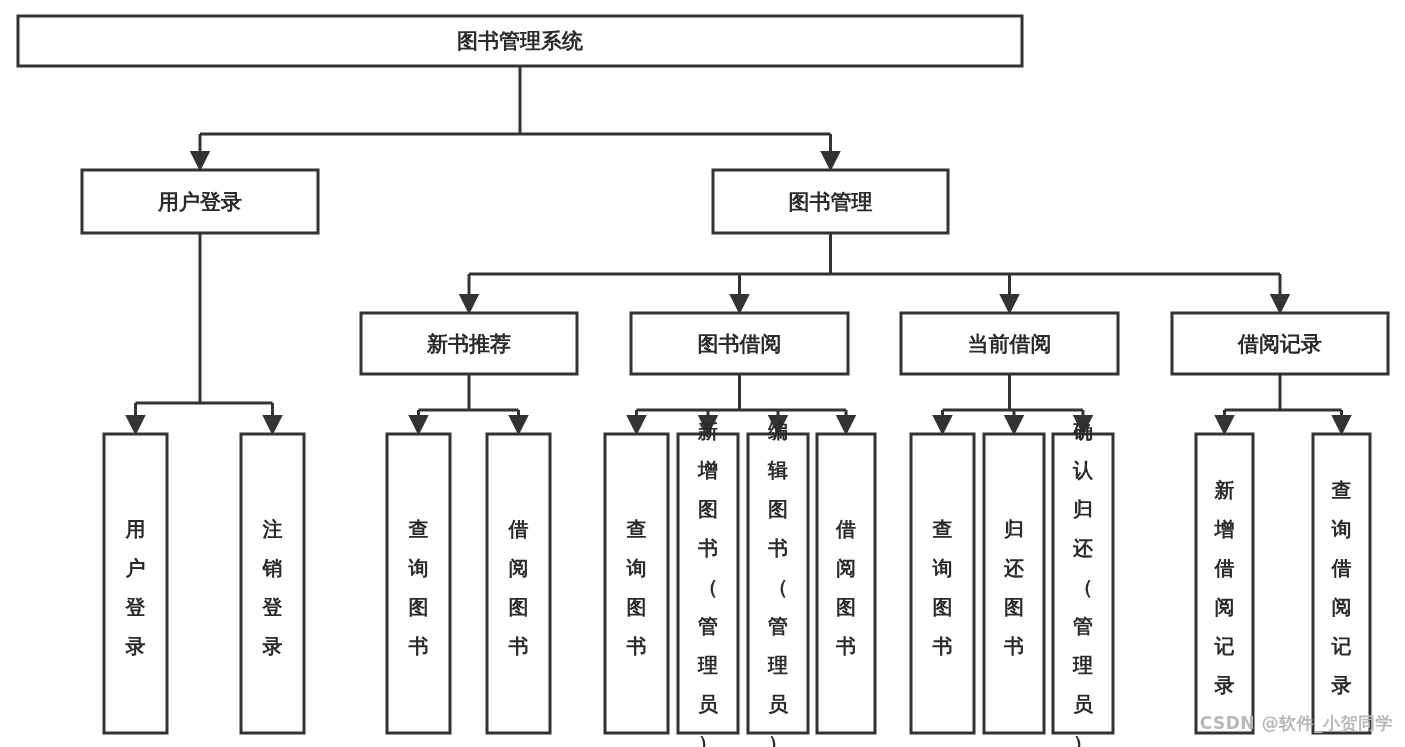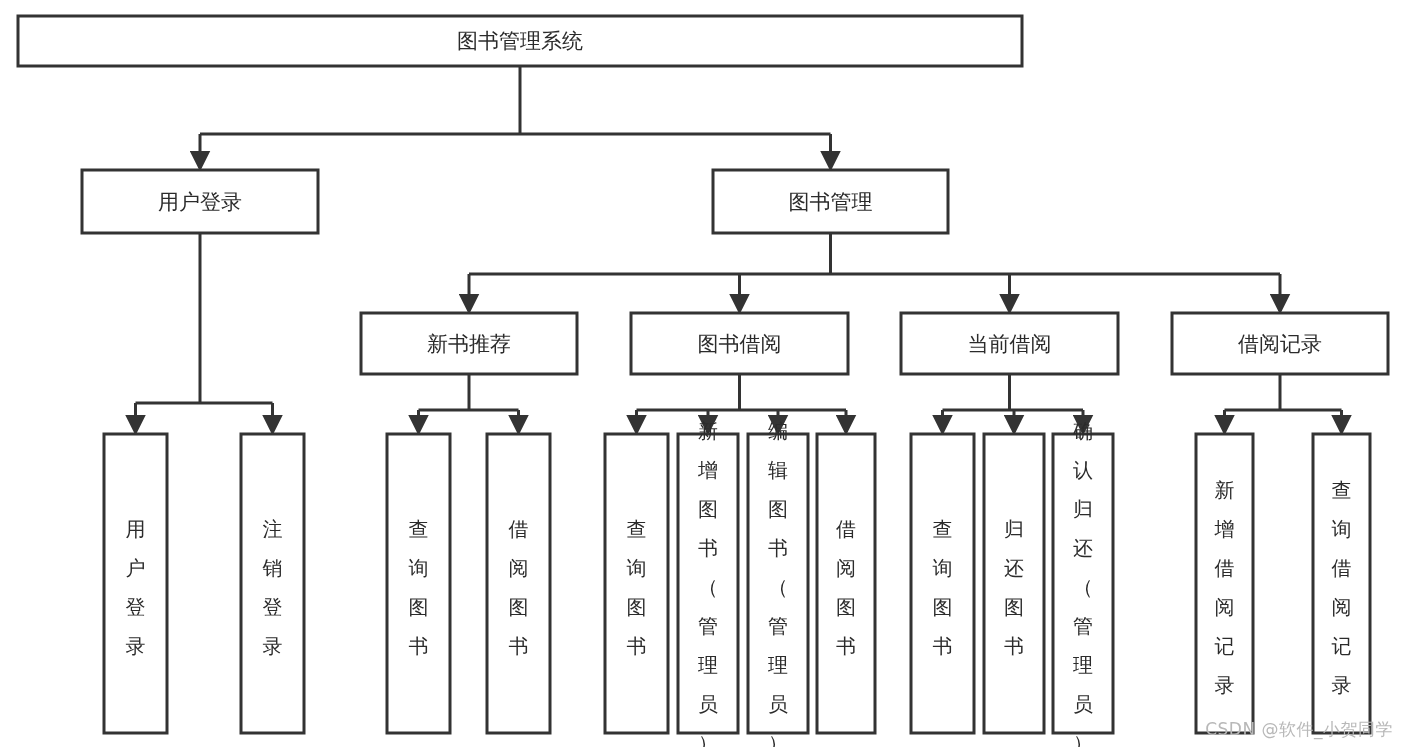--- a/index.html
+++ b/index.html
@@ -11,20 +11,21 @@
     width: 1405px;
     height: 747px;
     font-family: "DejaVu Sans", "Liberation Sans", sans-serif;
     overflow: hidden;
     position: relative;
   }
   #diagram-root {
     position: relative;
     width: 1405px;
     height: 747px;
+    font-weight: bold;
   }
   svg#flow {
     position: absolute;
     top: 0;
     left: 0;
     width: 1405px;
     height: 747px;
   }
   .node-box {
     fill: #ffffff;
@@ -50,21 +51,21 @@
   }
   .node-label-vert {
     font-family: "DejaVu Sans", "Liberation Sans", sans-serif;
     font-size: 20px;
     fill: #2b2b2b;
     text-anchor: middle;
   }
   .watermark {
     position: absolute;
     right: 12px;
-    bottom: 6px;
+    bottom: 12px;
     font-family: "DejaVu Sans", "Liberation Sans", sans-serif;
     font-size: 17px;
     color: #b8b8b8;
     letter-spacing: 0.5px;
     white-space: nowrap;
     pointer-events: none;
     text-align: center;
   }
 </style>
 </head>

